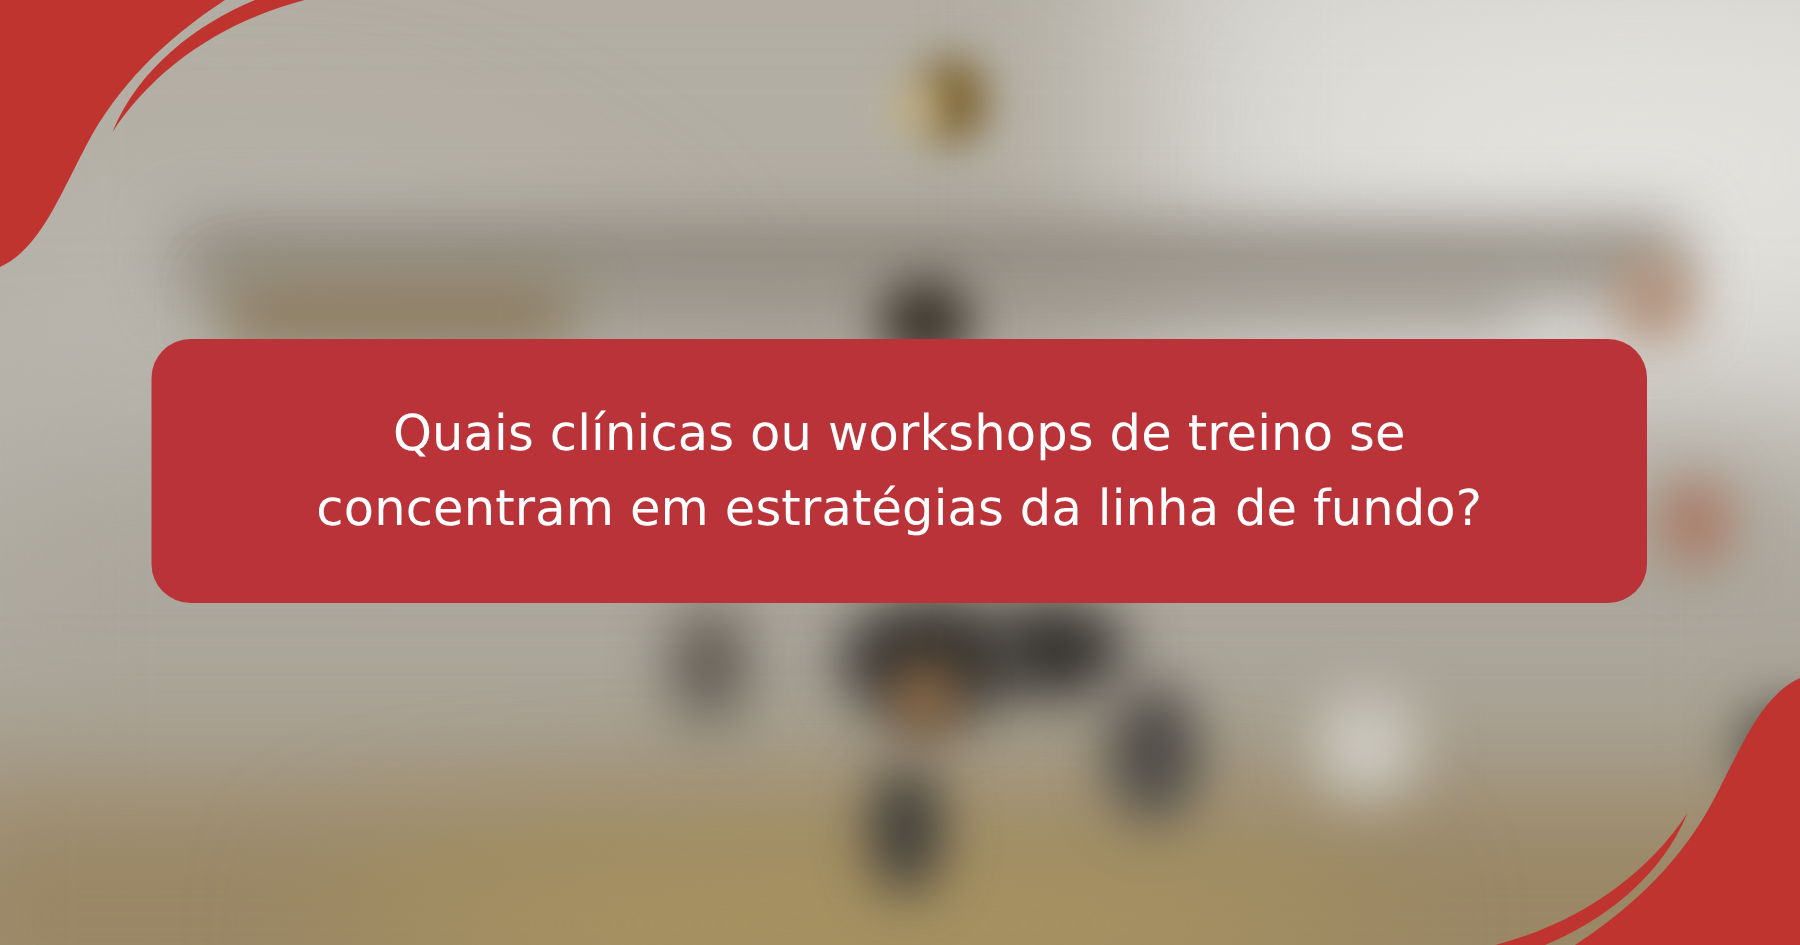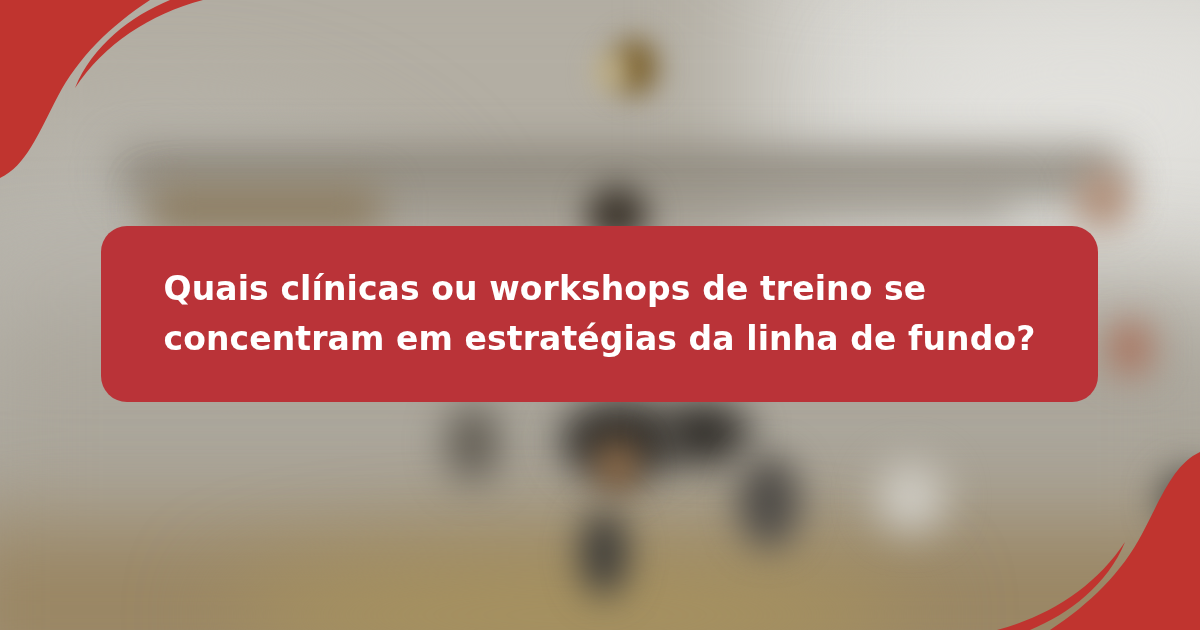--- a/index.html
+++ b/index.html
@@ -57,21 +57,22 @@
     display: flex;
     align-items: center;
     justify-content: center;
     box-sizing: border-box;
     padding: 0 40px;
   }
   .question-text {
     color: #ffffff;
     font-size: 33px;
     line-height: 50px;
-    font-weight: 700;
+    font-weight: 400;
+    text-align: center;
     letter-spacing: 0.1px;
     white-space: pre-line;
     text-rendering: optimizeLegibility;
   }
 </style>
 </head>
 <body>
 
 <div id="canvas">
 

